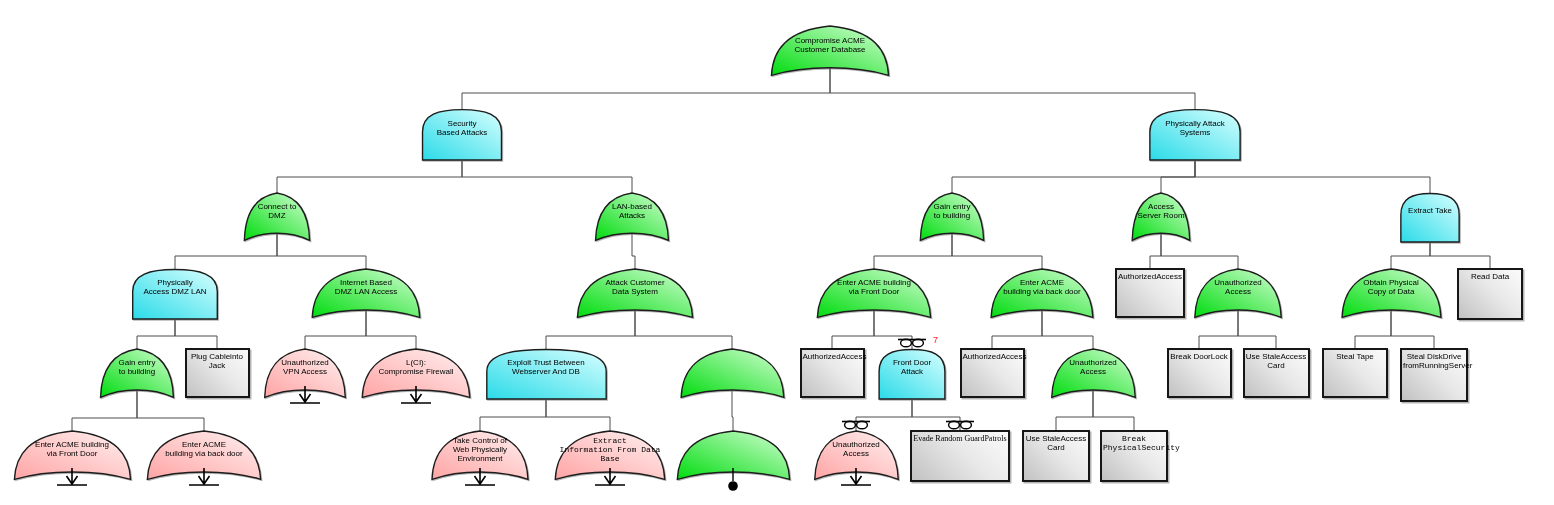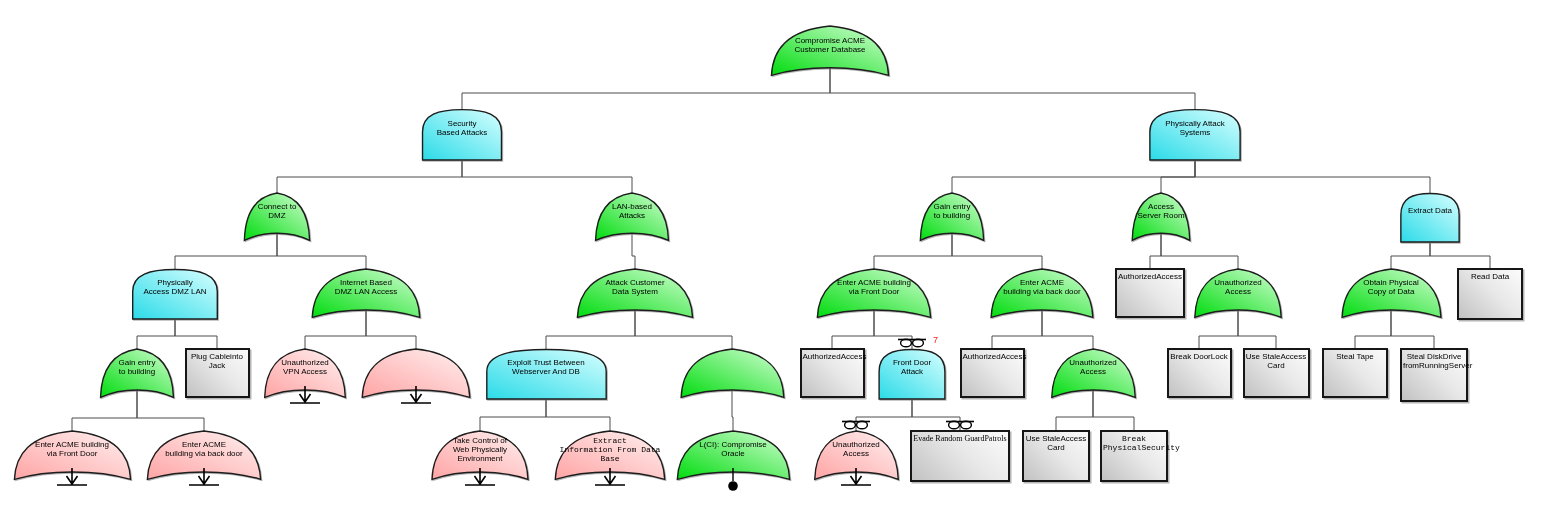--- a/index.html
+++ b/index.html
@@ -147,21 +147,21 @@
         <div class="label">
           <span>Access</span>
           <span>Server Room</span>
         </div>
       </div>
       <div class="node gate" style="left: 1399px; top: 192px; width: 62px; height: 51px;">
         <svg viewBox="0 0 100 100" preserveAspectRatio="none" class="gate-svg">
           <path d="M 3 98 L 3 45 C 3 12, 22 3, 50 3 C 78 3, 97 12, 97 45 L 97 98 Z" fill="url(#g-cyan)"></path>
         </svg>
         <div class="label">
-          <span>Extract Data</span>
+          <span>Extract Take</span>
         </div>
       </div>
       <div class="node gate" style="left: 130px; top: 268px; width: 90px; height: 52px;">
         <svg viewBox="0 0 100 100" preserveAspectRatio="none" class="gate-svg">
           <path d="M 3 98 L 3 45 C 3 12, 22 3, 50 3 C 78 3, 97 12, 97 45 L 97 98 Z" fill="url(#g-cyan)"></path>
         </svg>
         <div class="label">
           <span>Physically</span>
           <span>Access DMZ LAN</span>
         </div>
@@ -244,20 +244,24 @@
         </svg>
         <div class="label">
           <span>Unauthorized</span>
           <span>VPN Access</span>
         </div>
       </div>
       <div class="node gate" style="left: 360px; top: 348px; width: 112px; height: 52px;">
         <svg viewBox="0 0 100 100" preserveAspectRatio="none" class="gate-svg">
           <path d="M 2 95 C 30 76, 70 76, 98 95 C 97 48, 86 10, 50 2 C 14 10, 3 48, 2 95 Z" fill="url(#g-pink)"></path>
         </svg>
+        <div class="label">
+          <span>L(CI):</span>
+          <span>Compromise Firewall</span>
+        </div>
       </div>
       <div class="node gate" style="left: 482.5px; top: 348px; width: 127px; height: 52px;">
         <svg viewBox="0 0 100 100" preserveAspectRatio="none" class="gate-svg">
           <path d="M 3 98 L 3 45 C 3 12, 22 3, 50 3 C 78 3, 97 12, 97 45 L 97 98 Z" fill="url(#g-cyan)"></path>
         </svg>
         <div class="label">
           <span>Exploit Trust Between</span>
           <span>Webserver And DB</span>
         </div>
       </div>
@@ -337,24 +341,20 @@
         <div class="label">
           <span>Extract</span>
           <span>Information From Data</span>
           <span>Base</span>
         </div>
       </div>
       <div class="node gate" style="left: 674.5px; top: 430px; width: 117px; height: 52px;">
         <svg viewBox="0 0 100 100" preserveAspectRatio="none" class="gate-svg">
           <path d="M 2 95 C 30 76, 70 76, 98 95 C 97 48, 86 10, 50 2 C 14 10, 3 48, 2 95 Z" fill="url(#g-green)"></path>
         </svg>
-        <div class="label">
-          <span>L(CI): Compromise</span>
-          <span>Oracle</span>
-        </div>
       </div>
       <div class="node gate" style="left: 812.5px; top: 430px; width: 87px; height: 52px;">
         <svg viewBox="0 0 100 100" preserveAspectRatio="none" class="gate-svg">
           <path d="M 2 95 C 30 76, 70 76, 98 95 C 97 48, 86 10, 50 2 C 14 10, 3 48, 2 95 Z" fill="url(#g-pink)"></path>
         </svg>
         <div class="label">
           <span>Unauthorized</span>
           <span>Access</span>
         </div>
       </div>

